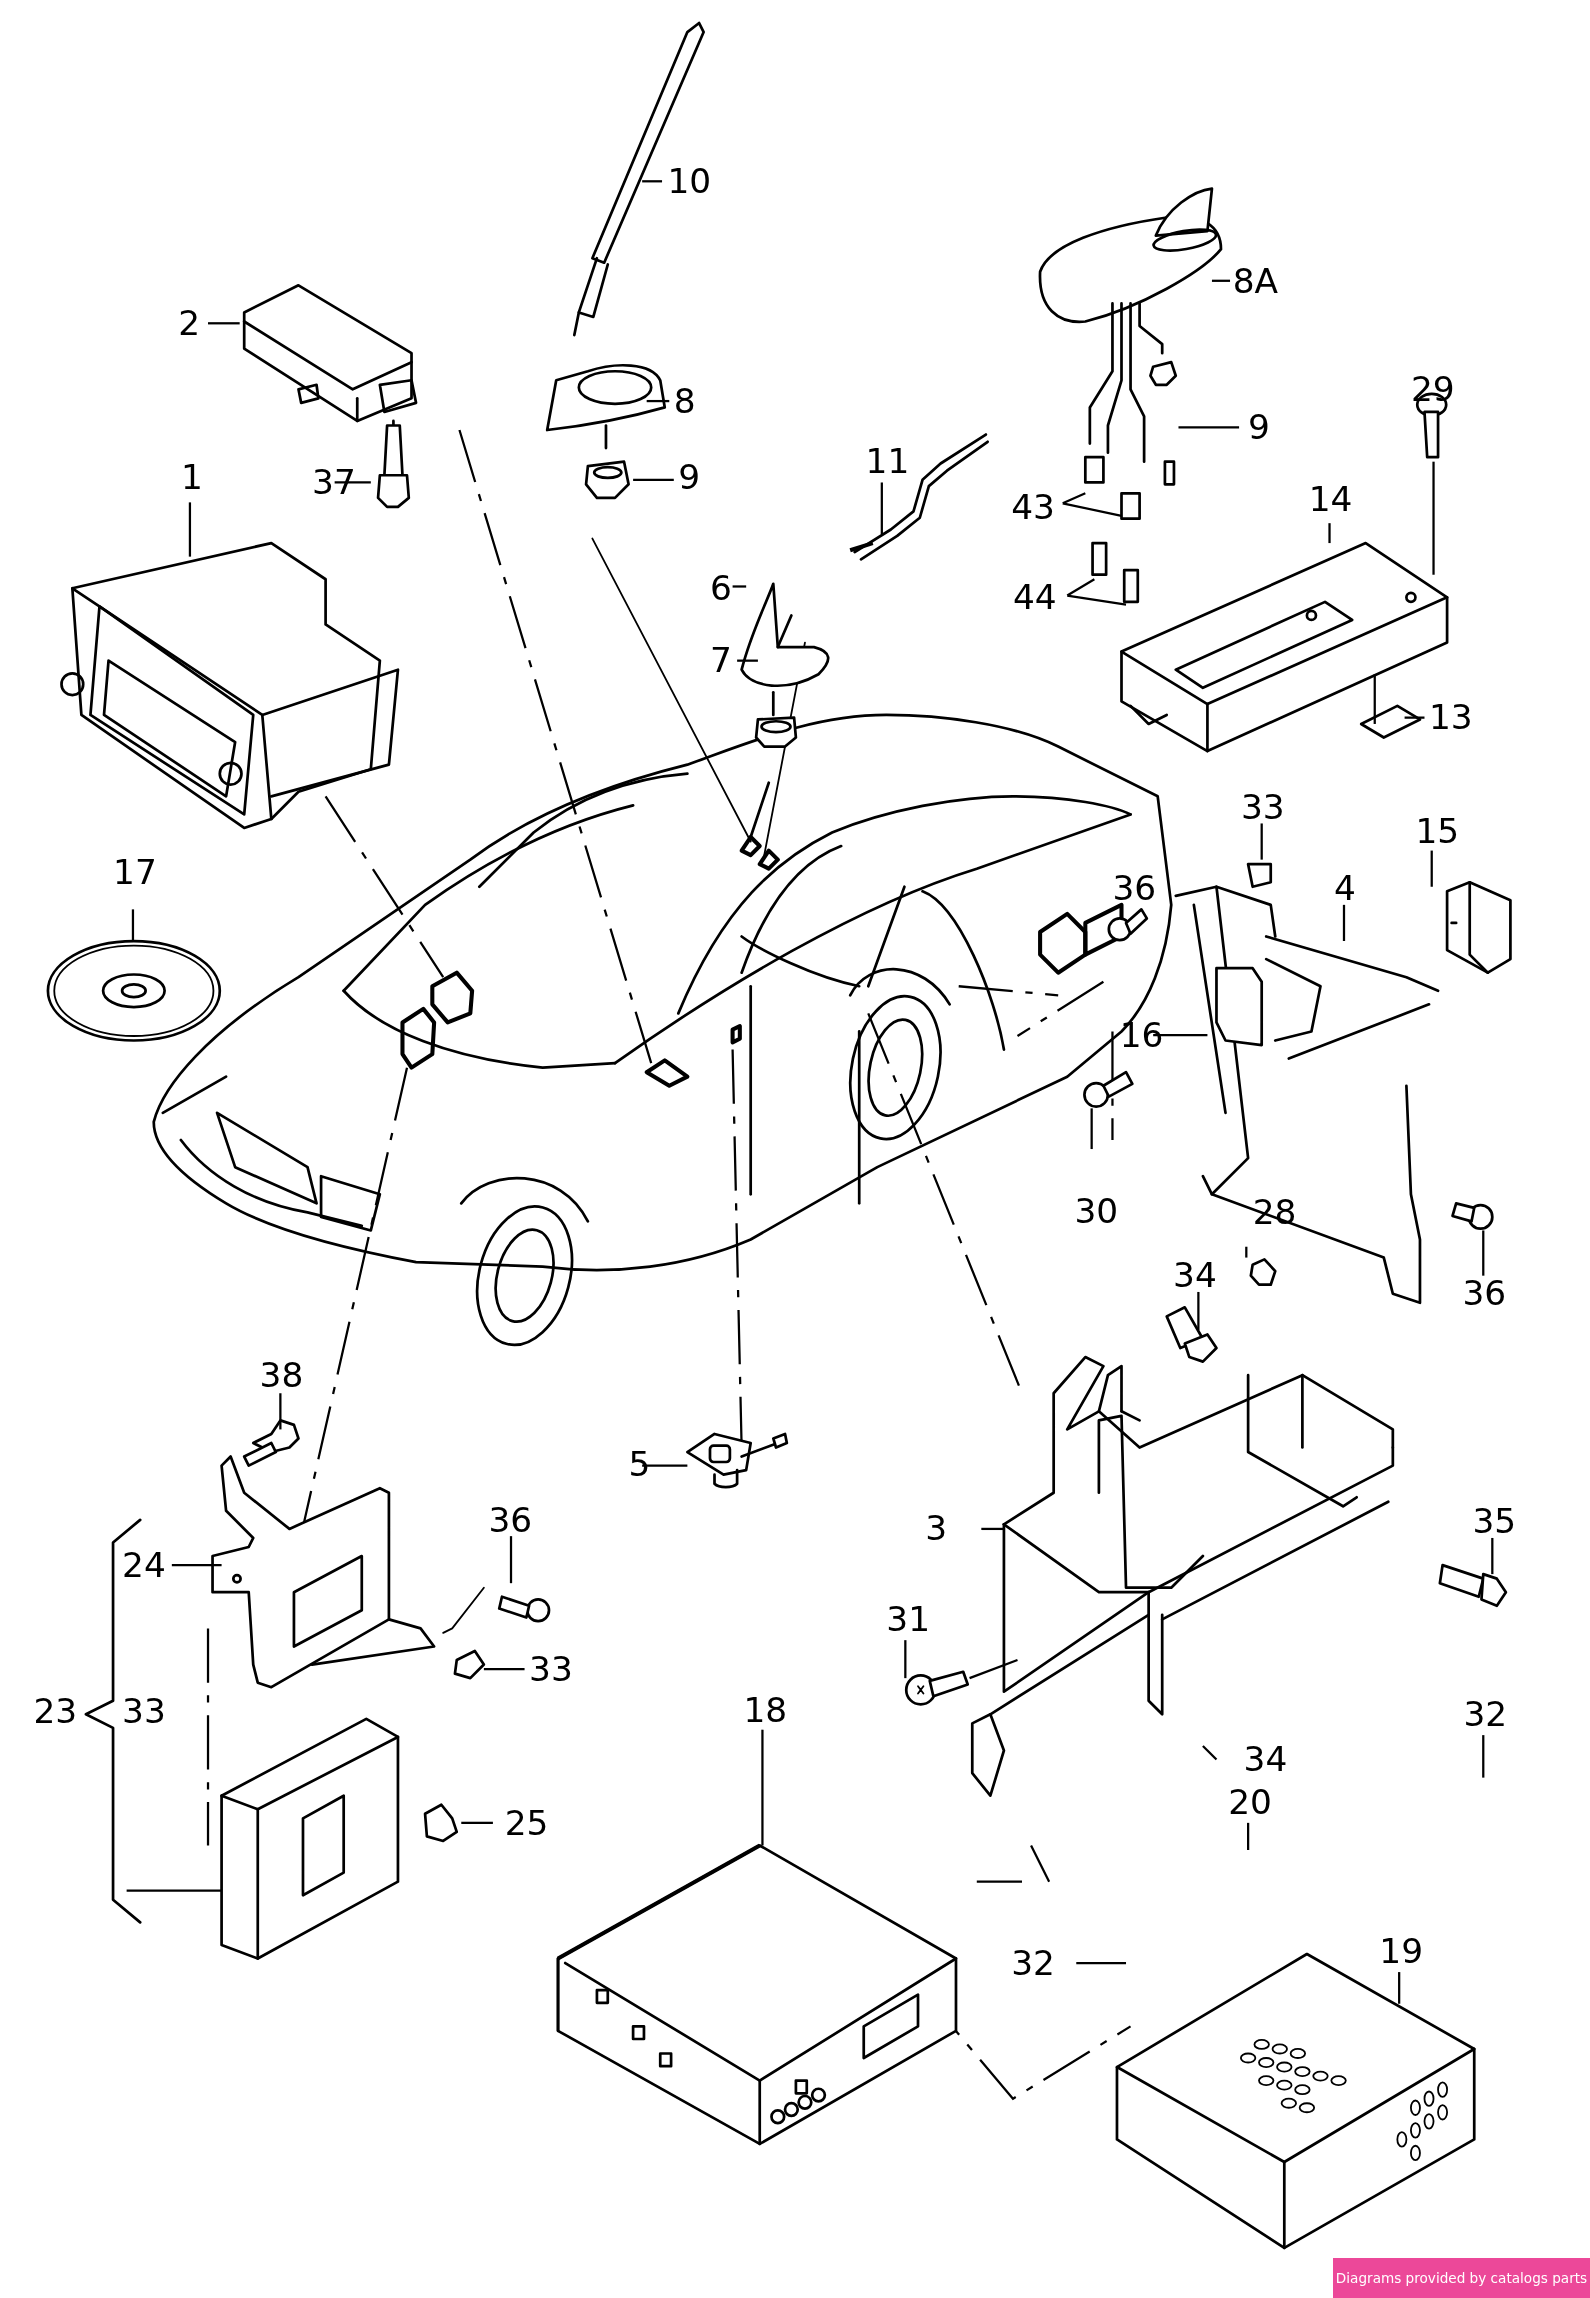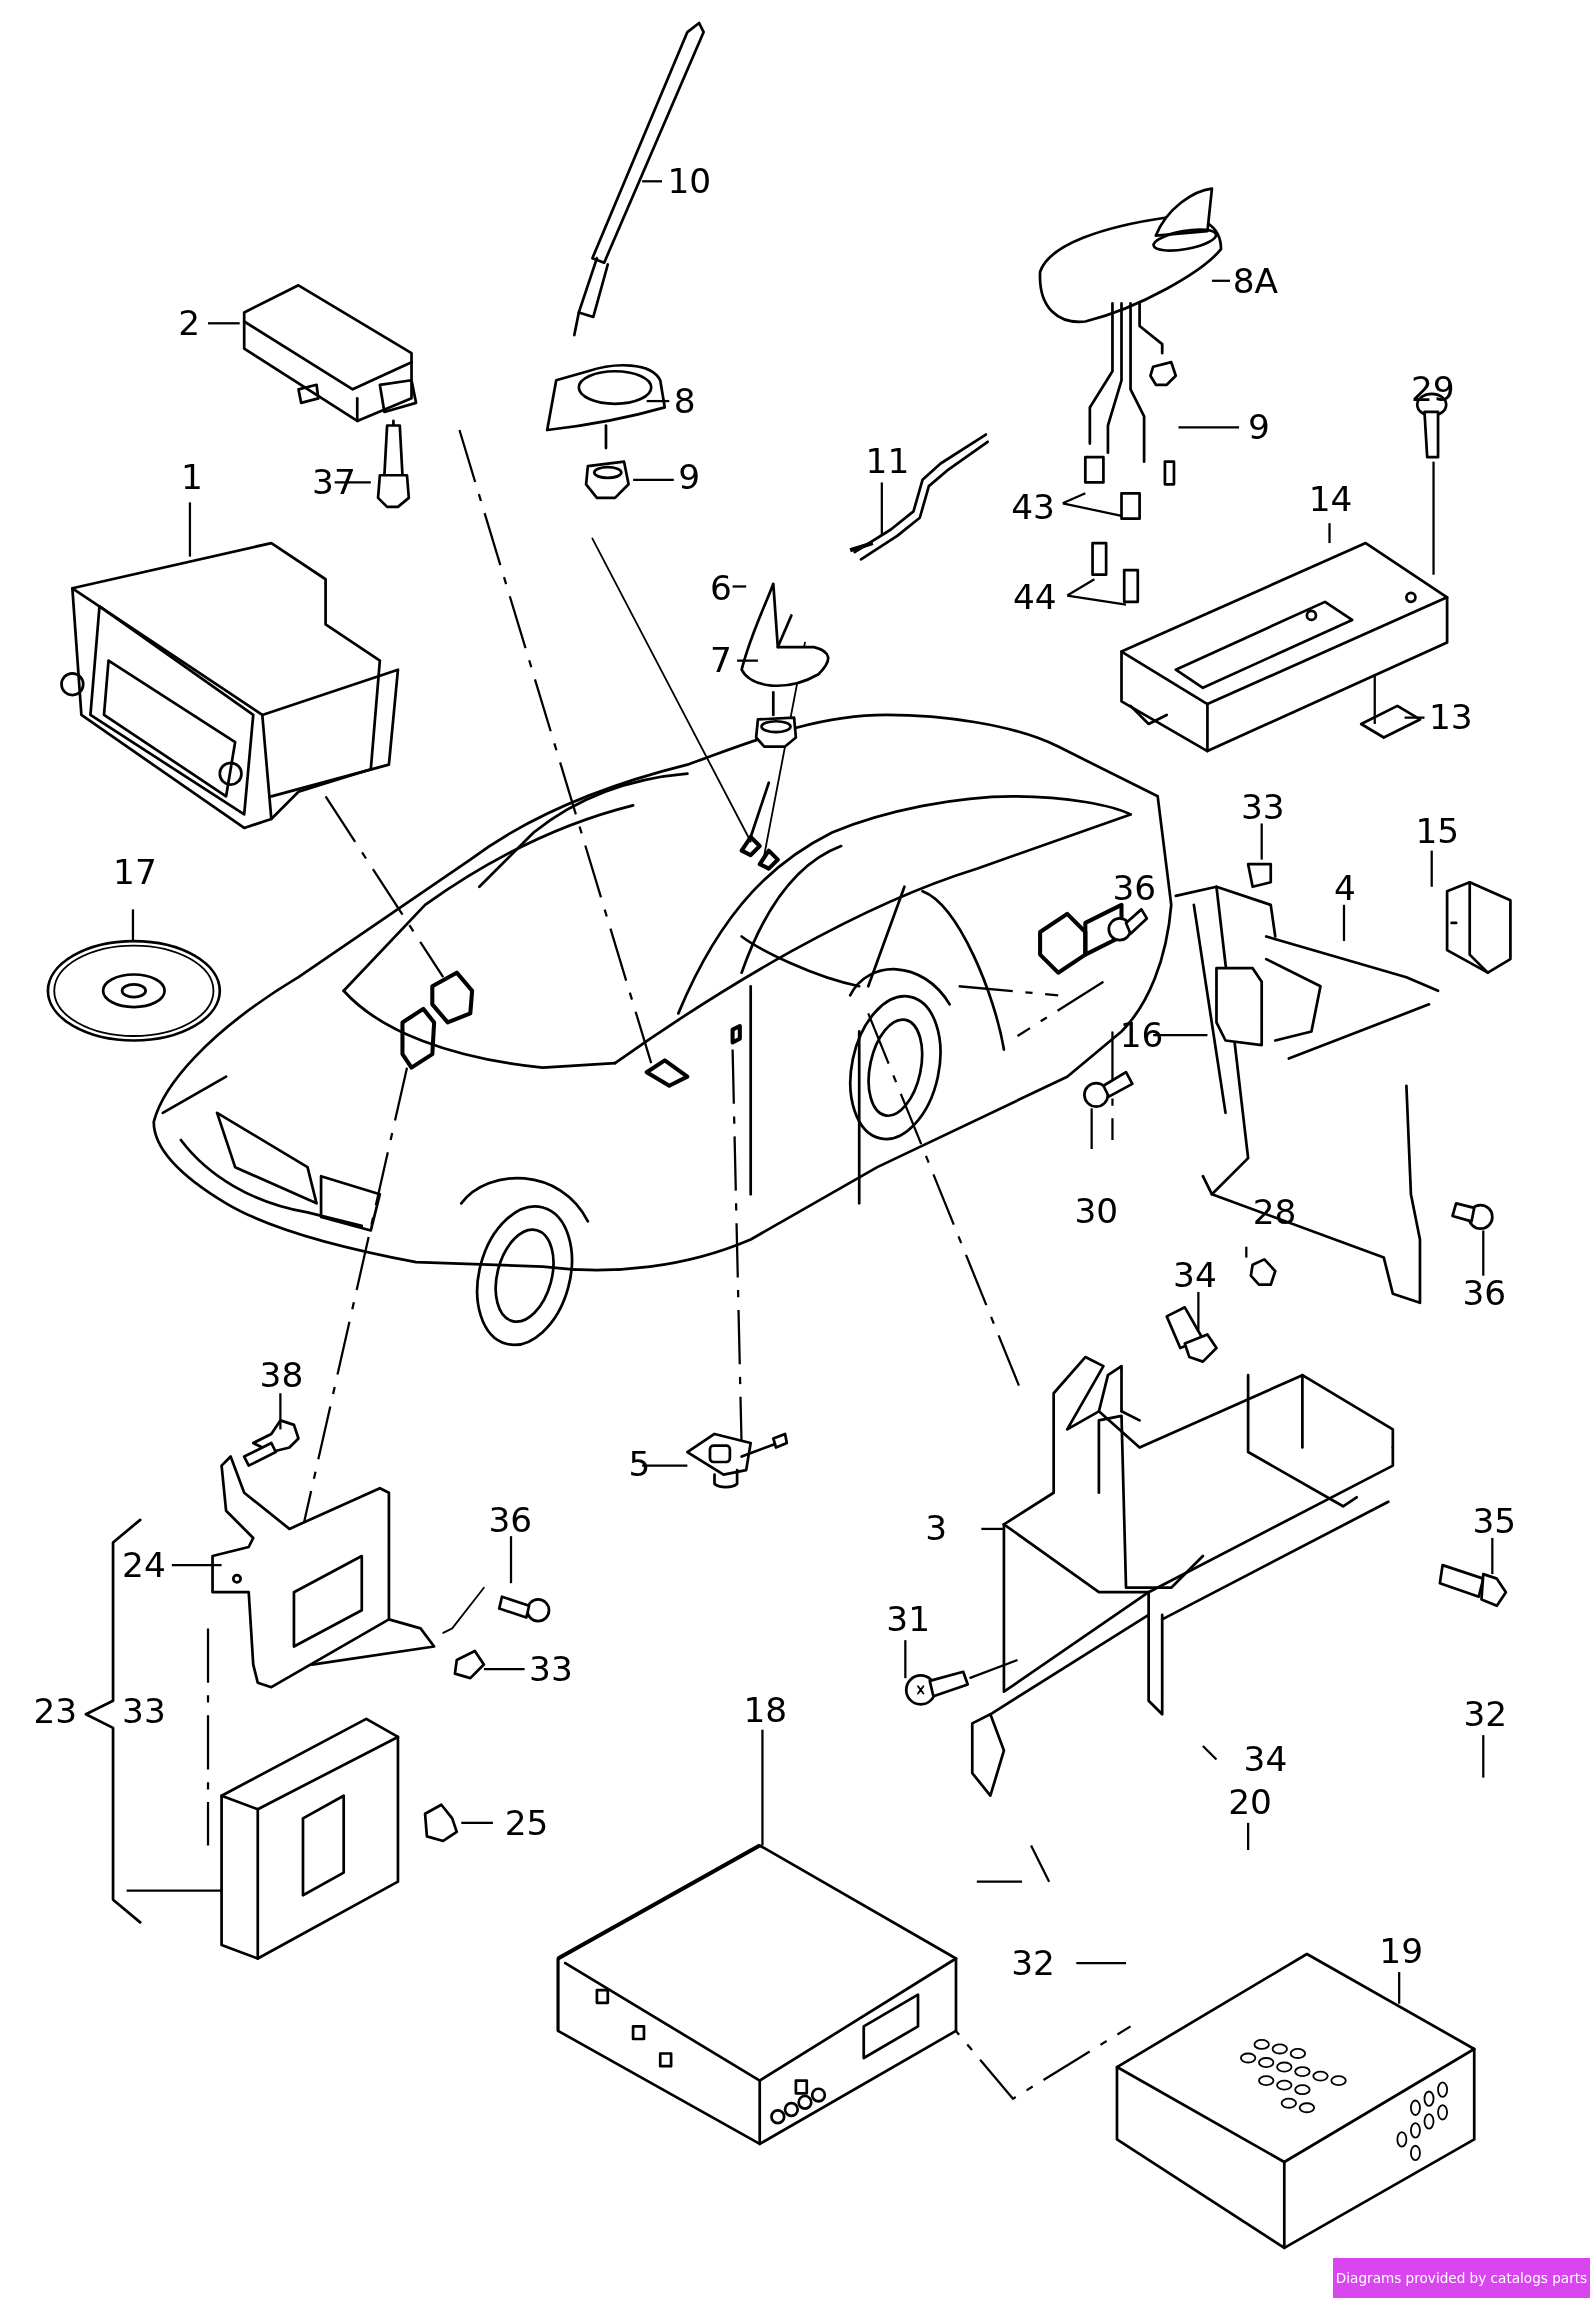--- a/index.html
+++ b/index.html
@@ -7,21 +7,21 @@
          font-family: "DejaVu Sans", sans-serif; }
   #diagram { position: absolute; left: 0; top: 0; width: 1590px; height: 2299px; }
   .ln { stroke: #000; stroke-width: 3; fill: none; stroke-linecap: round; stroke-linejoin: round; }
   .thin { stroke: #000; stroke-width: 2; fill: none; stroke-linecap: round; stroke-linejoin: round; }
   .thick { stroke: #000; stroke-width: 4.5; fill: none; stroke-linejoin: round; }
   .fill-w { fill: #fff; }
   .dash { stroke: #000; stroke-width: 2.5; fill: none; stroke-dasharray: 60 14 8 14; }
   .lead { stroke: #000; stroke-width: 2.5; fill: none; }
   .callout { font-family: "DejaVu Sans", sans-serif; font-size: 38px; fill: #000; }
   #credit { position: absolute; right: 0; bottom: 0; width: 257px; height: 41px;
-            background: #d946ef; color: #fff; font-family: "DejaVu Sans", sans-serif;
+            background: #ec4899; color: #fff; font-family: "DejaVu Sans", sans-serif;
             font-size: 13.6px; line-height: 41px; text-align: center; }
 </style>
 </head>
 <body>
 
 <svg id="diagram" viewBox="0 0 1758 2541" xmlns="http://www.w3.org/2000/svg">
 
   <g>
     <path class="ln" d="M170,1240 C180,1200 230,1140 330,1080 L520,950 C600,890 700,860 760,845 C830,820 900,790 980,790 C1040,790 1120,800 1170,825 C1220,850 1260,870 1280,880 L1295,1000 C1290,1060 1270,1110 1240,1140 L1180,1190 L970,1290 L830,1370 C760,1400 680,1410 600,1400 L460,1395 C380,1380 300,1360 250,1330 C200,1300 170,1270 170,1240 Z"></path>
     <path class="ln" d="M380,1095 L470,1000 C540,950 620,910 700,890"></path>

